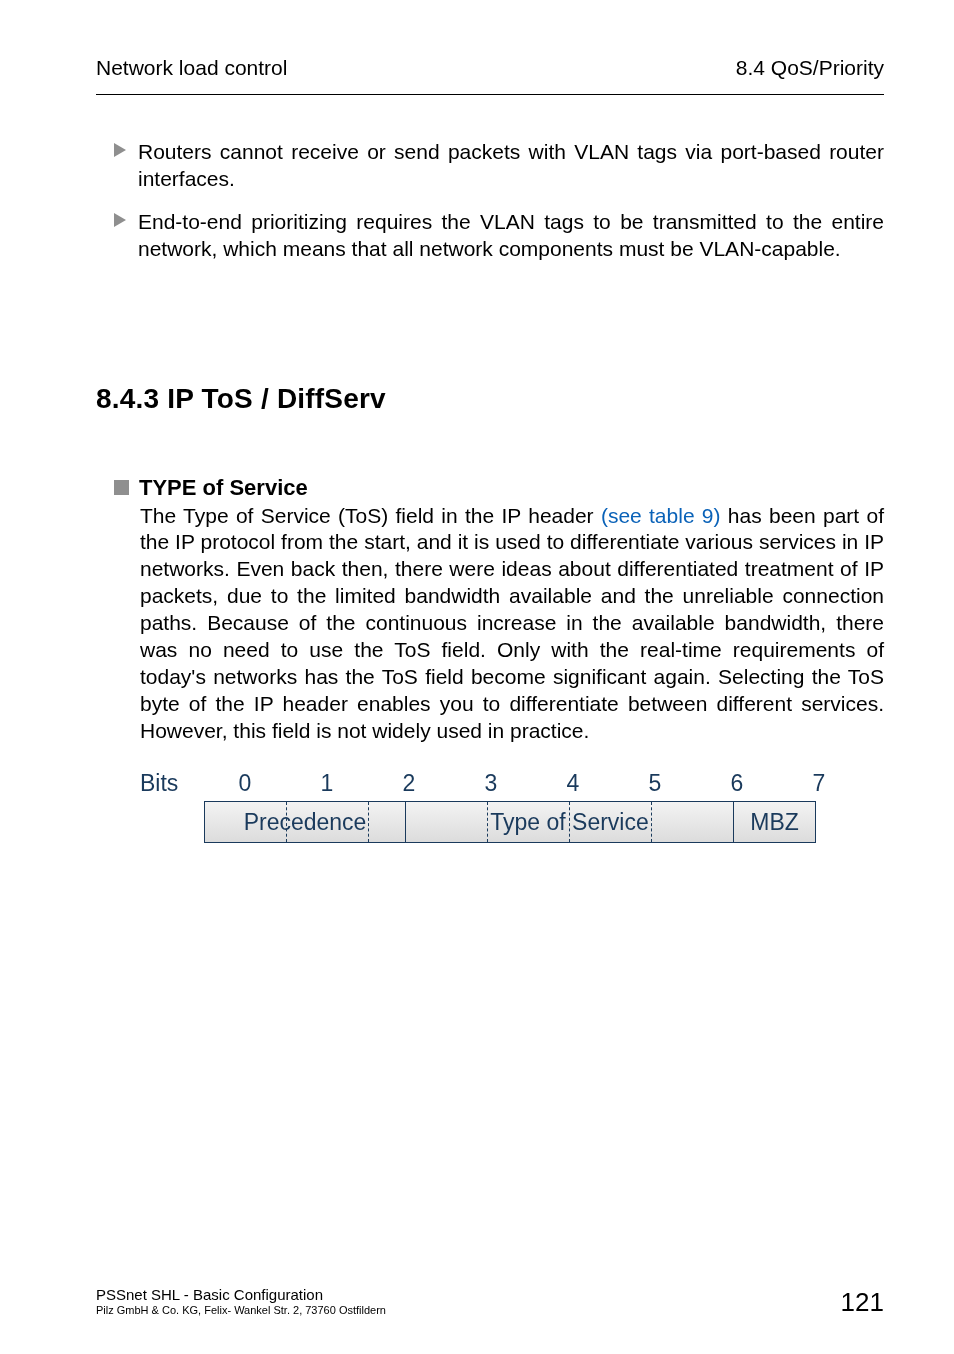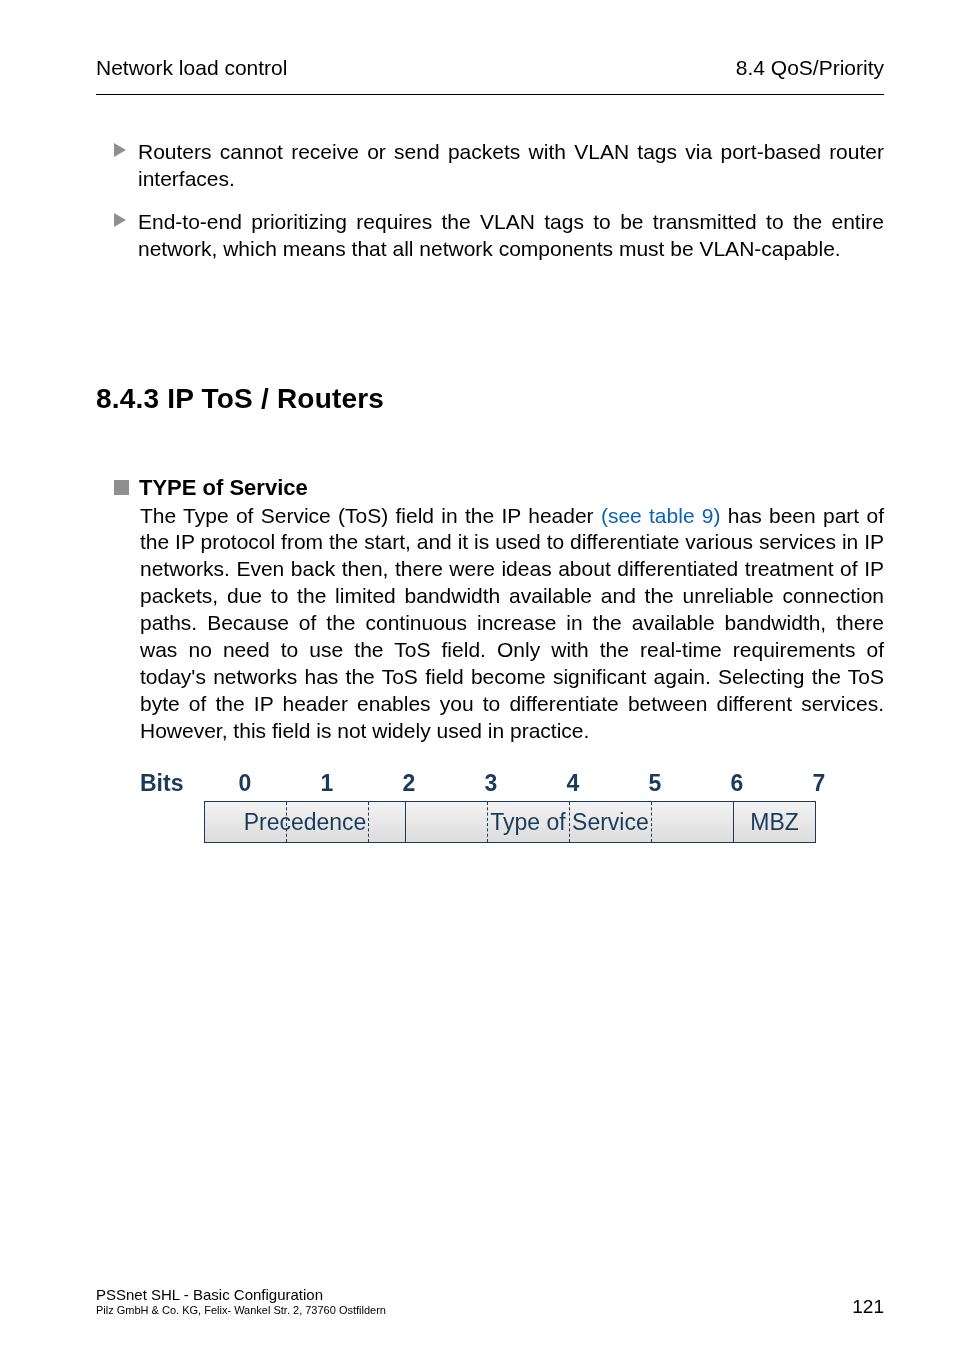--- a/index.html
+++ b/index.html
@@ -81,21 +81,20 @@
   .link-blue { color: #0a62b8; }
   .diagram {
     margin-top: 26px;
     margin-left: 44px;
   }
   .bits-row {
     display: flex;
     align-items: center;
     font-size: 23px;
     color: #1a3a5c;
-    font-weight: bold;
   }
   .bits-label {
     width: 64px;
     color: #1a3a5c;
   }
   .bits-numbers {
     display: flex;
   }
   .bits-numbers span {
     width: 82px;
@@ -135,21 +134,21 @@
     display: flex;
     justify-content: space-between;
     align-items: flex-end;
     gap: 47px;
   }
   .footer-left {
     line-height: 1.25;
   }
   .footer-title { font-size: 15px; }
   .footer-sub { font-size: 11px; }
-  .footer-page { font-size: 19px; }
+  .footer-page { font-size: 26px; }
 </style>
 </head>
 <body>
 
 <div class="page">
   <div class="header-row">
     <span>Network load control</span>
     <span>8.4  QoS/Priority</span>
   </div>
   <hr class="header-rule">
@@ -166,21 +165,21 @@
     <div class="bullet-row">
       <span class="marker">
         <svg width="14" height="14" viewBox="0 0 14 14">
             <polygon points="0,0 12,7 0,14" fill="#8f8f8f"></polygon>
           </svg>
       </span>
       <span class="bullet-text">End-to-end prioritizing requires the VLAN tags to be transmitted to the entire network, which means that all network components must be VLAN-capable.</span>
     </div>
   </div>
 
-  <div class="section-heading">8.4.3    IP ToS / Routers</div>
+  <div class="section-heading">8.4.3    IP ToS / DiffServ</div>
 
   <div class="sub-row">
     <span class="square-marker"></span>
     <span class="sub-title">TYPE of Service</span>
   </div>
   <div class="paragraph">
     <span>The Type of Service (ToS) field in the IP header </span><span class="link-blue">(see table 9)</span><span> has been part of the IP protocol from the start, and it is used to differentiate various services in IP networks. Even back then, there were ideas about differentiated treatment of IP packets, due to the limited bandwidth available and the unreliable connection paths. Because of the continuous increase in the available bandwidth, there was no need to use the ToS field. Only with the real-time requirements of today's networks has the ToS field become significant again. Selecting the ToS byte of the IP header enables you to differentiate between different services. However, this field is not widely used in practice.</span>
   </div>
 
   <div class="diagram">

